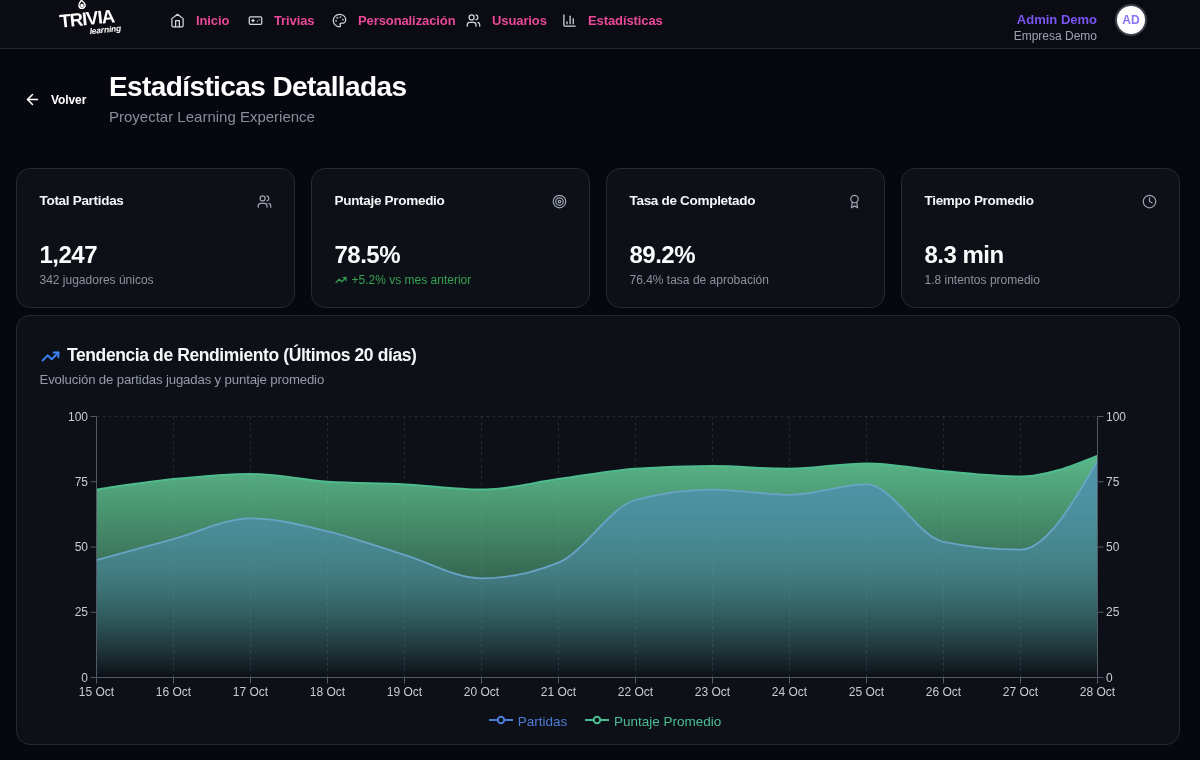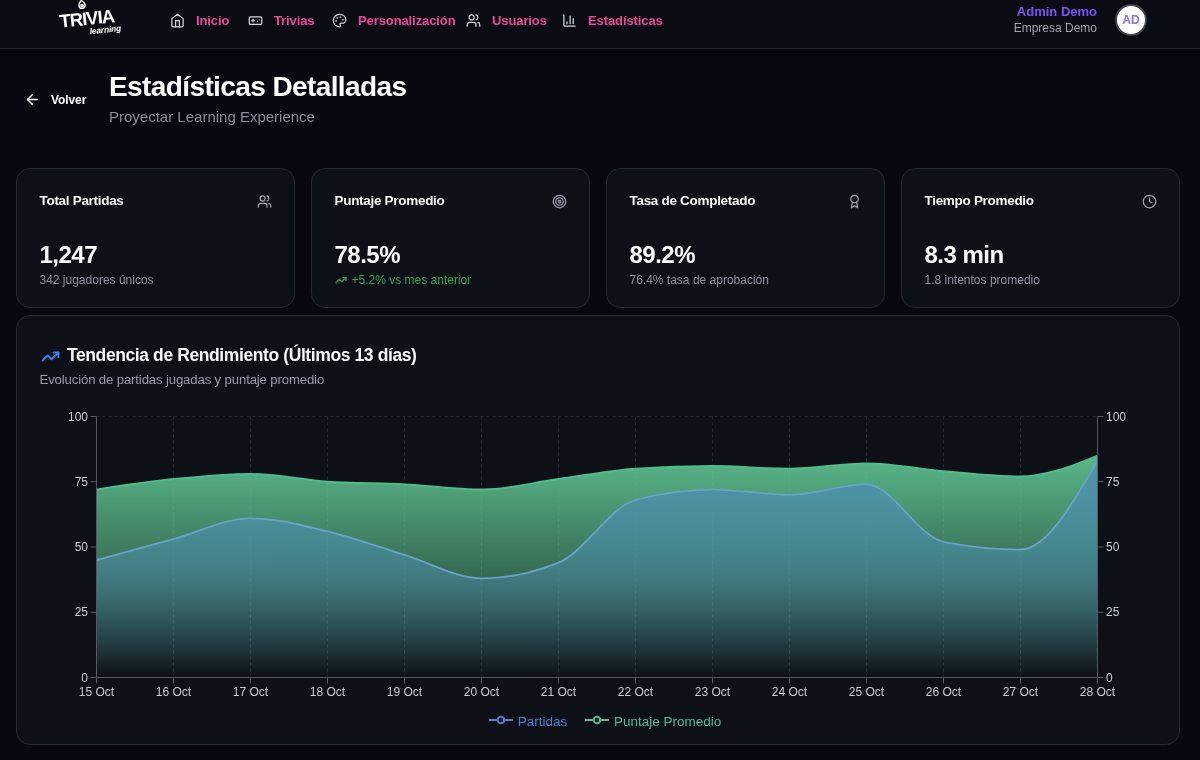--- a/index.html
+++ b/index.html
@@ -1,21 +1,21 @@
 <!DOCTYPE html>
 <html><head>
 <meta charset="utf-8">
 <style>
   * { margin:0; padding:0; box-sizing:border-box; }
   html,body { width:1200px; height:760px; background:#07080f; font-family:"Liberation Sans", sans-serif; overflow:hidden; }
   .nav { position:absolute; left:0; top:0; width:1200px; height:49px; background:#0b0c13; border-bottom:1px solid #23262f; }
   .navitems { position:absolute; left:0; top:0; height:48px; width:1200px; }
   .navitem { position:absolute; top:0; height:40px; display:flex; align-items:center; gap:11px; color:#ec4899; font-size:13px; font-weight:700; letter-spacing:-0.1px; }
   .navitem svg { color:#d4d7dd; }
-  .userblock { position:absolute; right:103px; top:4px; text-align:right; }
+  .userblock { position:absolute; right:103px; top:12px; text-align:right; }
   .uname { color:#7a55f2; font-size:13px; font-weight:700; line-height:16px; }
   .ucompany { color:#9ca3af; font-size:12px; line-height:16px; }
   .avatar { position:absolute; left:1115px; top:4px; width:32px; height:32px; border-radius:50%; background:#ffffff; border:2px solid #3f424d; color:#8b72f5; font-weight:700; font-size:12px; display:flex; align-items:center; justify-content:center; }
   .backbtn { position:absolute; left:24px; top:91px; display:flex; align-items:center; gap:10px; color:#fff; }
   .backbtn span { font-size:12px; font-weight:700; letter-spacing:-0.1px; }
   .h1 { position:absolute; left:109px; top:71px; color:#fff; font-size:28px; font-weight:700; letter-spacing:-0.6px; }
   .hsub { position:absolute; left:109px; top:108px; color:#878d99; font-size:15px; }
   .card { position:absolute; background:#0e1017; border:1px solid #262932; border-radius:14px; }
   .statcard { top:152px; width:279px; height:140px;margin-top:16px; }
   .ctitle { position:absolute; left:22.5px; top:24px; font-size:13.5px; font-weight:700; color:#f4f5f7; letter-spacing:-0.3px; }
@@ -152,21 +152,21 @@
       </svg></div>
   <div class="cvalue">8.3 min</div>
   <div class="csub">1.8 intentos promedio</div>
 </div>
 
 <div class="card chartcard">
   <div class="chticon" style="position:absolute;"><svg width="19" height="19" viewBox="0 0 24 24" fill="none" stroke="currentColor" stroke-width="2.4" stroke-linecap="round" stroke-linejoin="round">
         <polyline points="22 7 13.5 15.5 8.5 10.5 2 17"></polyline>
         <polyline points="16 7 22 7 22 13"></polyline>
       </svg></div>
-  <div style="position:absolute;left:50px;top:29px;color:#f5f6f8;font-size:17.5px;font-weight:700;letter-spacing:-0.4px;">Tendencia de Rendimiento (Últimos 13 días)</div>
+  <div style="position:absolute;left:50px;top:29px;color:#f5f6f8;font-size:17.5px;font-weight:700;letter-spacing:-0.4px;">Tendencia de Rendimiento (Últimos 20 días)</div>
   <div class="chsub">Evolución de partidas jugadas y puntaje promedio</div>
   <svg width="1164" height="430" viewBox="0 0 1164 430" style="position:absolute;left:0;top:0;opacity:0.999;will-change:transform;" fill="none">
     <defs>
       <linearGradient id="gfill" x1="0" y1="139.7" x2="0" y2="361.5" gradientUnits="userSpaceOnUse">
         <stop offset="0" stop-color="#63cb96" stop-opacity="0.9"></stop>
         <stop offset="0.55" stop-color="#63cb96" stop-opacity="0.48"></stop>
         <stop offset="1" stop-color="#63cb96" stop-opacity="0"></stop>
       </linearGradient>
       <linearGradient id="bfill" x1="0" y1="144.9" x2="0" y2="361.5" gradientUnits="userSpaceOnUse">
         <stop offset="0" stop-color="#4e8fb2" stop-opacity="0.87"></stop>

